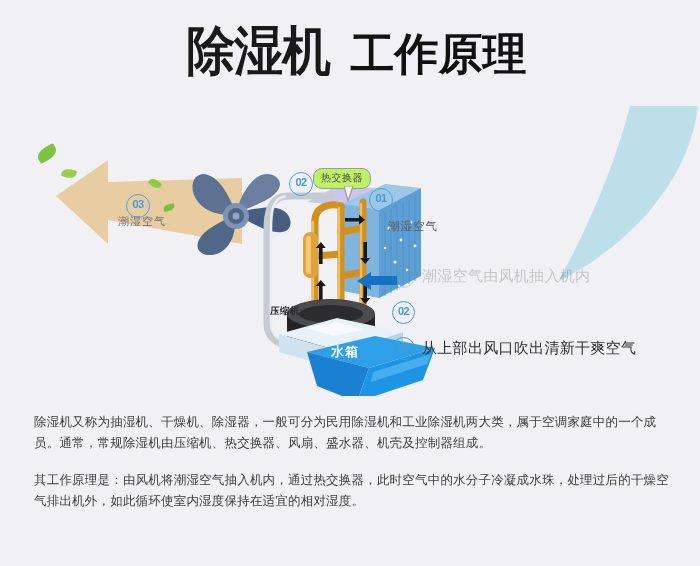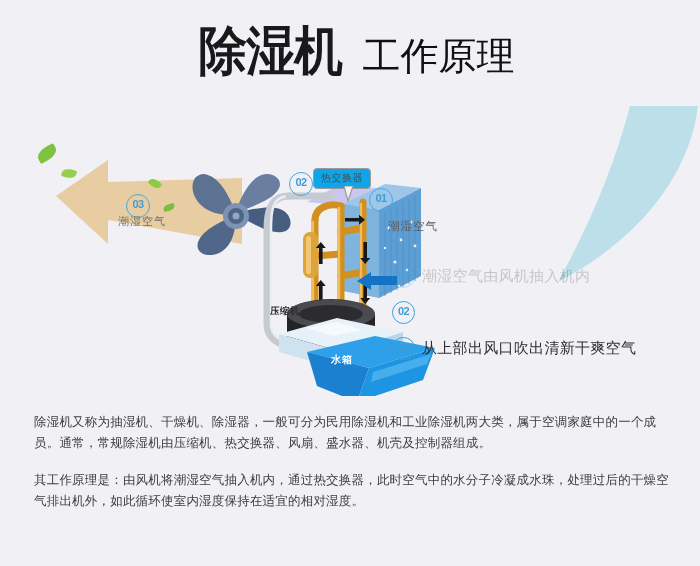--- a/index.html
+++ b/index.html
@@ -20,21 +20,21 @@
     position:absolute;left:0;top:24px;width:700px;text-align:center;
     white-space:nowrap;
   }
   .title-a{
     font-size:53px;line-height:1;font-weight:700;color:#191919;
     letter-spacing:-1px;
     display:inline-block;vertical-align:baseline;
     transform:scaleX(0.92);transform-origin:right bottom;
   }
   .title-b{
-    font-size:38px;line-height:1;font-weight:400;color:#111111;
+    font-size:44px;line-height:1;font-weight:700;color:#111111;
     letter-spacing:0px;margin-left:21px;
     display:inline-block;vertical-align:baseline;
   }
 
   
   .stage{position:absolute;left:0;top:116px;width:700px;height:290px;}
 
   
   .swoosh{
     position:absolute;right:-40px;top:-12px;width:300px;height:200px;
@@ -70,42 +70,42 @@
     font-size:11px;font-weight:700;line-height:19px;text-align:center;
     background:transparent;letter-spacing:-.5px;
   }
   .step-num.n03d{left:126px;top:78px;}
   .step-num.n02d{left:289px;top:56px;}
   .step-num.n01d{left:369px;top:72px;}
 
   
   .callout{
     position:absolute;left:313px;top:52px;
-    padding:2px 7px 3px;border:1.3px solid #9b9b9b;border-radius:4px;
-    background:#0ea5e9;font-size:10px;color:#4d4d4d;white-space:nowrap;
+    padding:2px 7px 3px;border:1.3px solid #9b9b9b;border-radius:9px;
+    background:#bef264;font-size:10px;color:#4d4d4d;white-space:nowrap;
     letter-spacing:.5px;
   }
   .callout-tail{
     position:absolute;left:344px;top:70px;width:10px;height:16px;
   }
 
   
   .fan{position:absolute;left:178px;top:46px;width:118px;height:110px;}
   .fan svg{display:block;}
 
   
   .machine{position:absolute;left:245px;top:20px;width:220px;height:260px;}
   .machine svg{display:block;}
 
   .lbl-comp{
     position:absolute;left:270px;top:166px;font-size:9.5px;color:#2c2c2c;
     letter-spacing:.5px;white-space:nowrap;font-weight:600;margin-top:23px;
   }
   .lbl-tank{
-    position:absolute;left:331px;top:237px;font-size:10px;color:#ffffff;
+    position:absolute;left:331px;top:227px;font-size:13px;color:#ffffff;
     letter-spacing:1px;white-space:nowrap;font-weight:600;
   }
 
   
   .inflow{position:absolute;left:357px;top:156px;width:40px;height:18px;}
   .inflow svg{display:block;}
 
   
   .legend{position:absolute;left:392px;top:149px;width:300px;}
   .legend-item{display:flex;align-items:center;margin-bottom:13px;}

